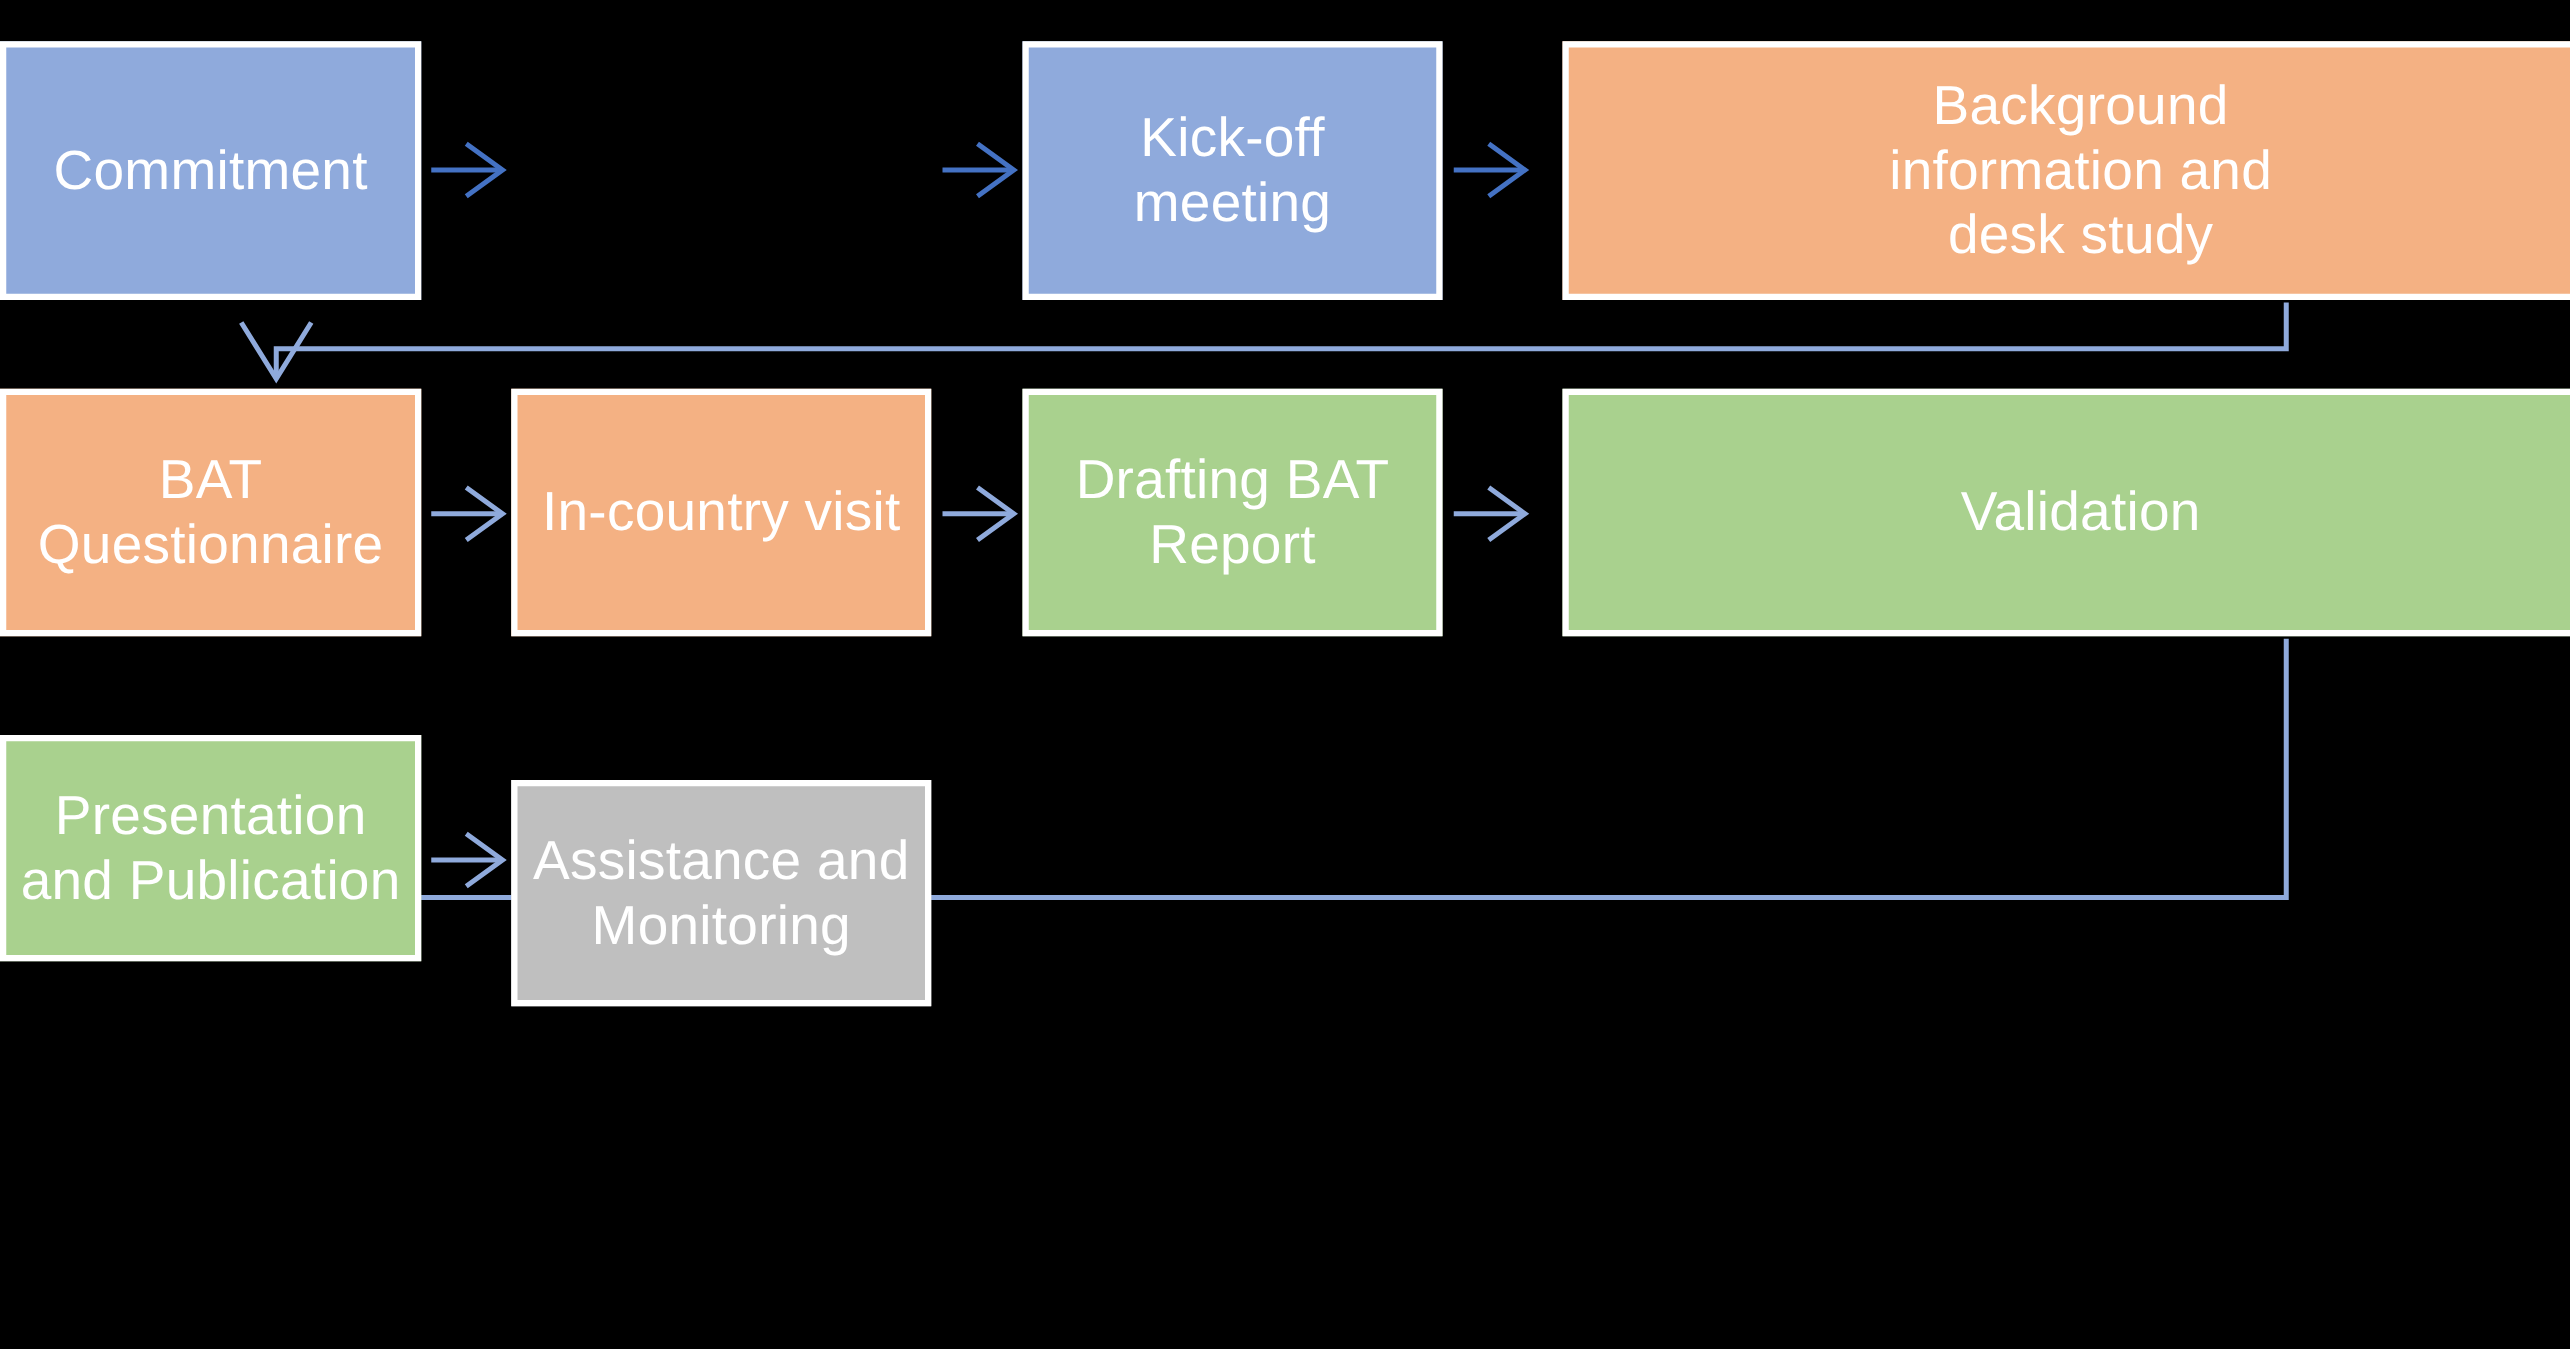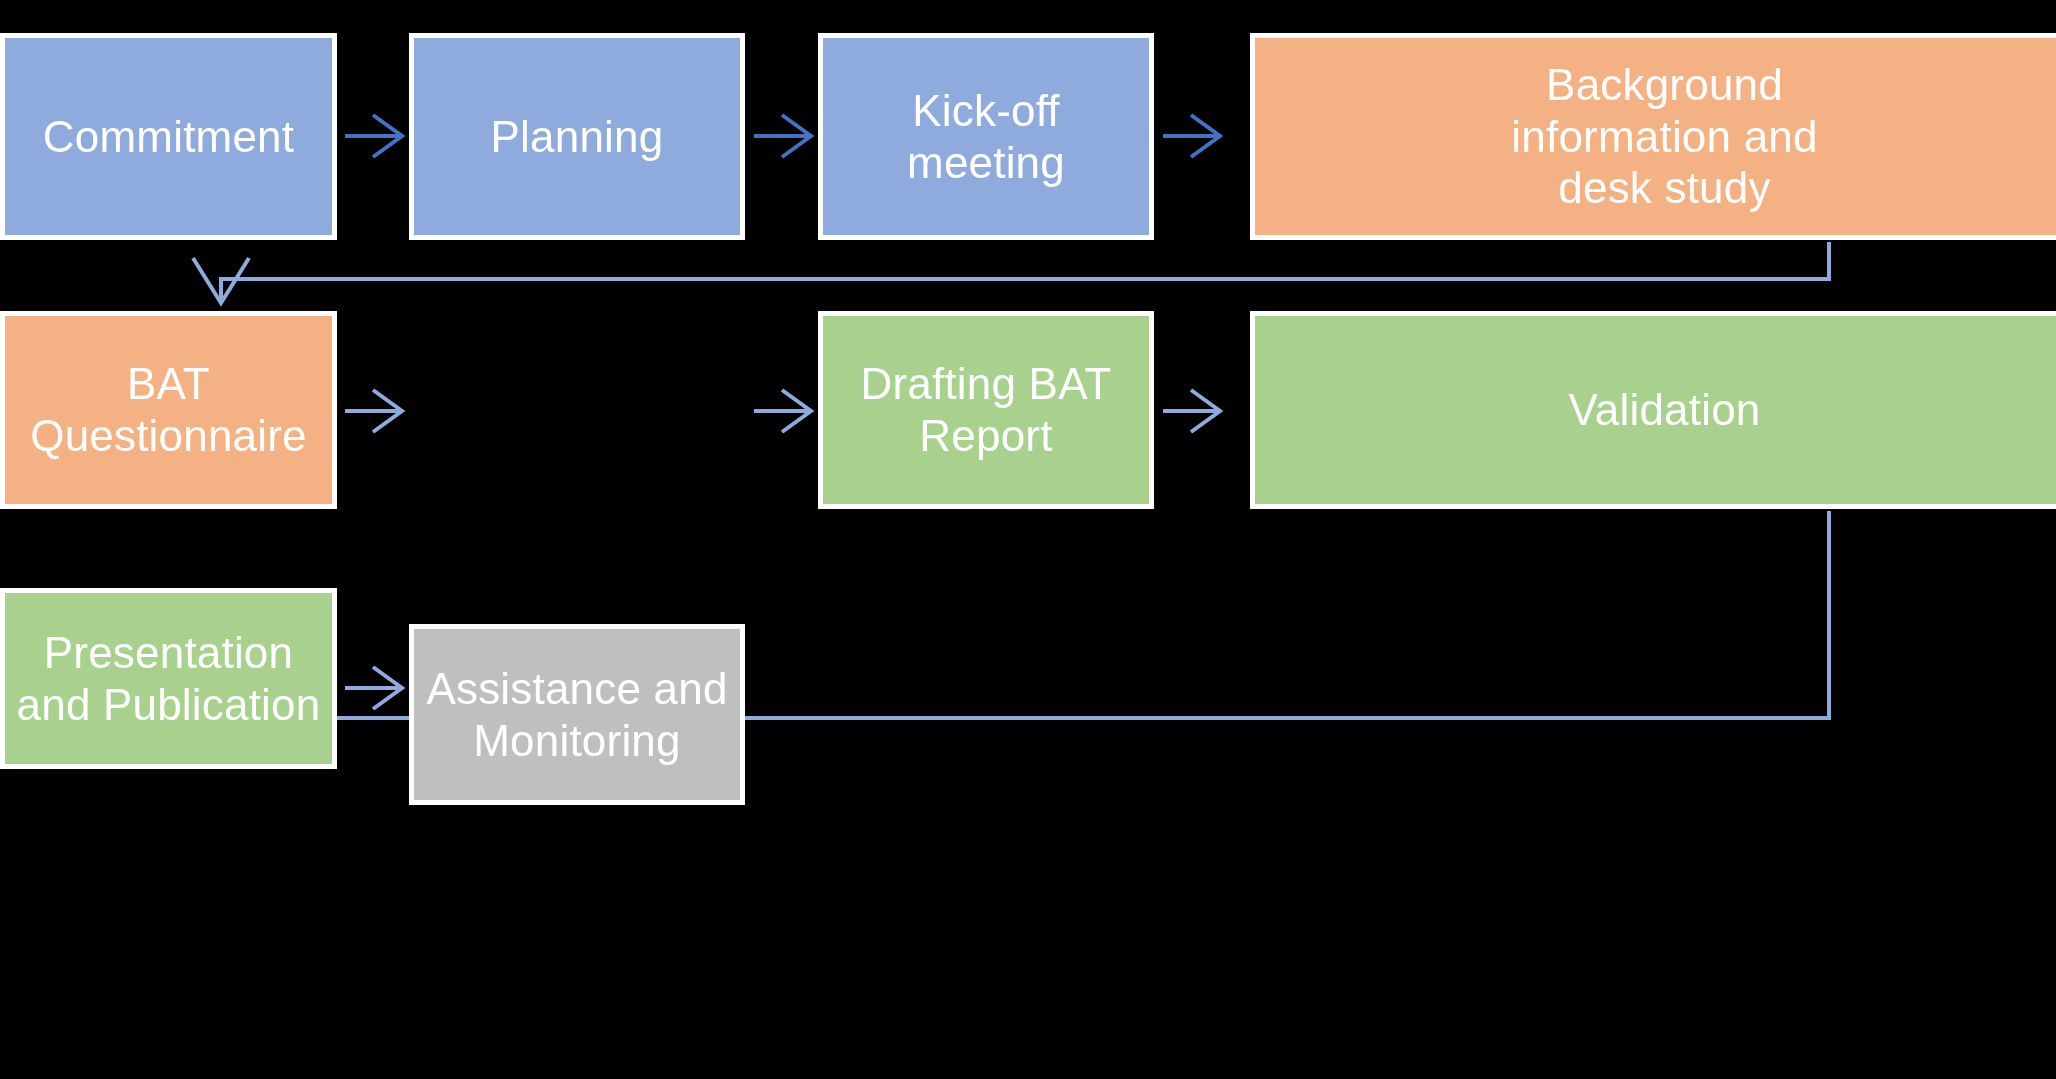--- a/index.html
+++ b/index.html
@@ -100,31 +100,31 @@
     </g>
 
     <g stroke="#8FAADC" stroke-width="4" fill="none">
       <line x1="345" y1="688" x2="402" y2="688"></line>
       <polyline points="373,667 402,688 373,709"></polyline>
     </g>
   </svg>
 
   <div class="node blue r1 c1">Commitment</div>
 
-  <div class="node blue r1 c2">Planning</div>
 
   <div class="node blue r1 c3">Kick-off meeting</div>
 
   <div class="node orange r1 c4wide">Background
 information and
 desk study</div>
 
   <div class="node orange r2 c1">BAT
 Questionnaire</div>
 
+  <div class="node orange r2 c2">In-country visit</div>
 
   <div class="node green r2 c3">Drafting BAT
 Report</div>
 
   <div class="node green r2 c4wide">Validation</div>
 
   <div class="node green r3 c1">Presentation
 and Publication</div>
 
   <div class="node grey r3 c2">Assistance and

